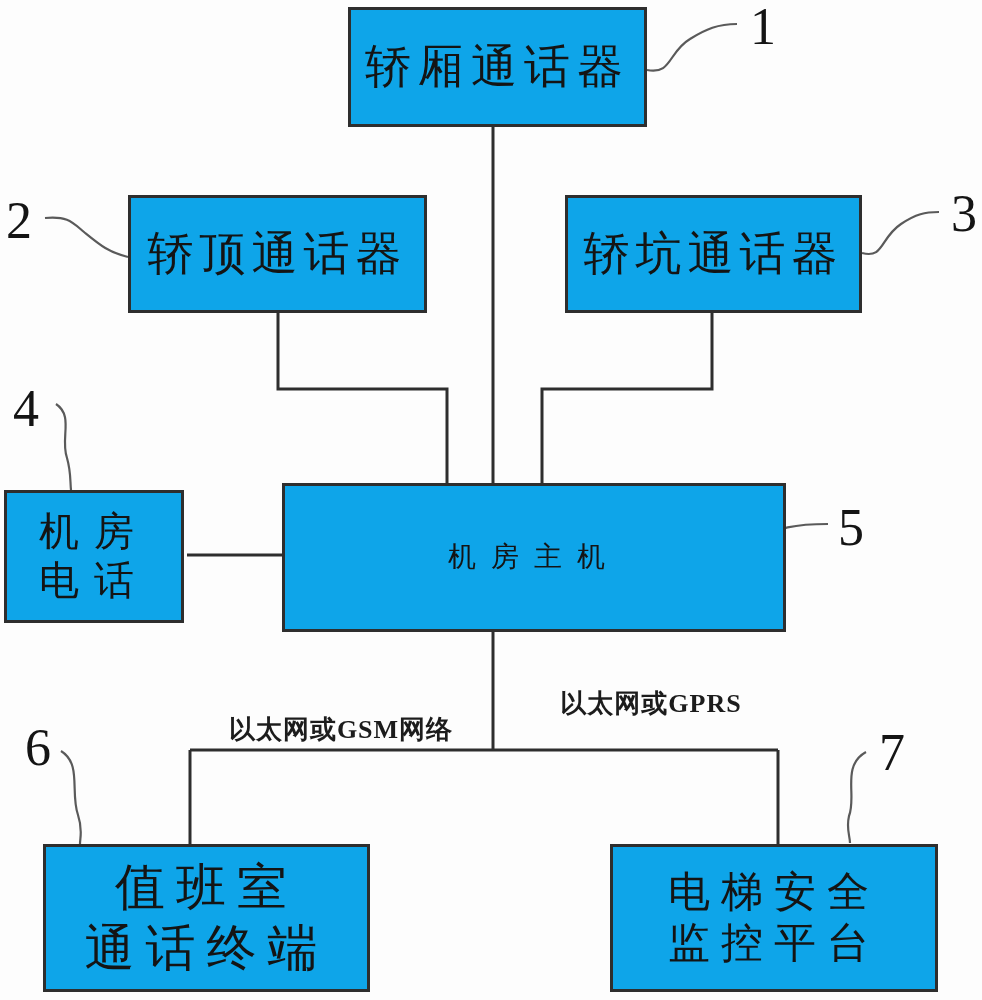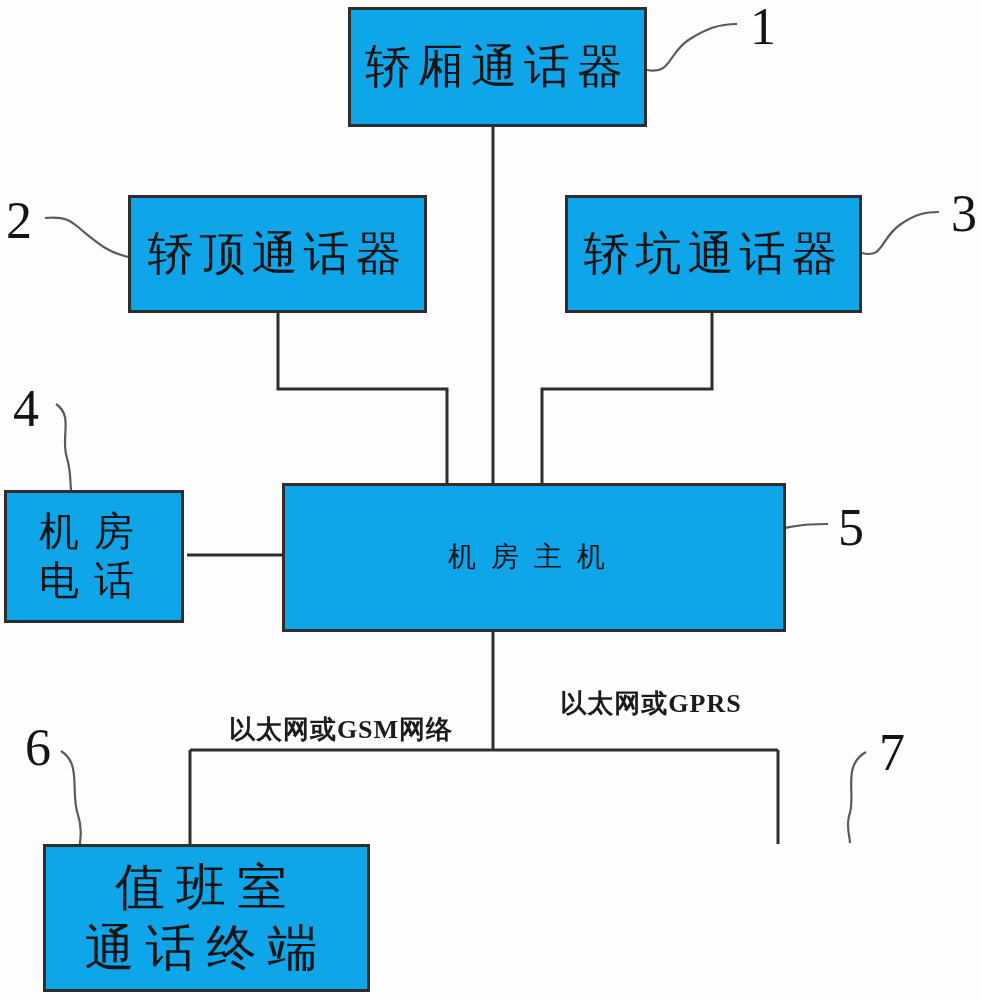--- a/index.html
+++ b/index.html
@@ -90,20 +90,24 @@
 
   <div class="node" id="node-roomhost">
     <span class="ln">机房主机</span>
   </div>
 
   <div class="node" id="node-dutyroom">
     <span class="ln">值班室</span>
     <span class="ln">通话终端</span>
   </div>
 
+  <div class="node" id="node-platform">
+    <span class="ln">电梯安全</span>
+    <span class="ln">监控平台</span>
+  </div>
 
   <div class="ref" id="ref-1">1</div>
   <div class="ref" id="ref-2">2</div>
   <div class="ref" id="ref-3">3</div>
   <div class="ref" id="ref-4">4</div>
   <div class="ref" id="ref-5">5</div>
   <div class="ref" id="ref-6">6</div>
   <div class="ref" id="ref-7">7</div>
 
   <div class="wire-label" id="lbl-gsm">以太网或GSM网络</div>

